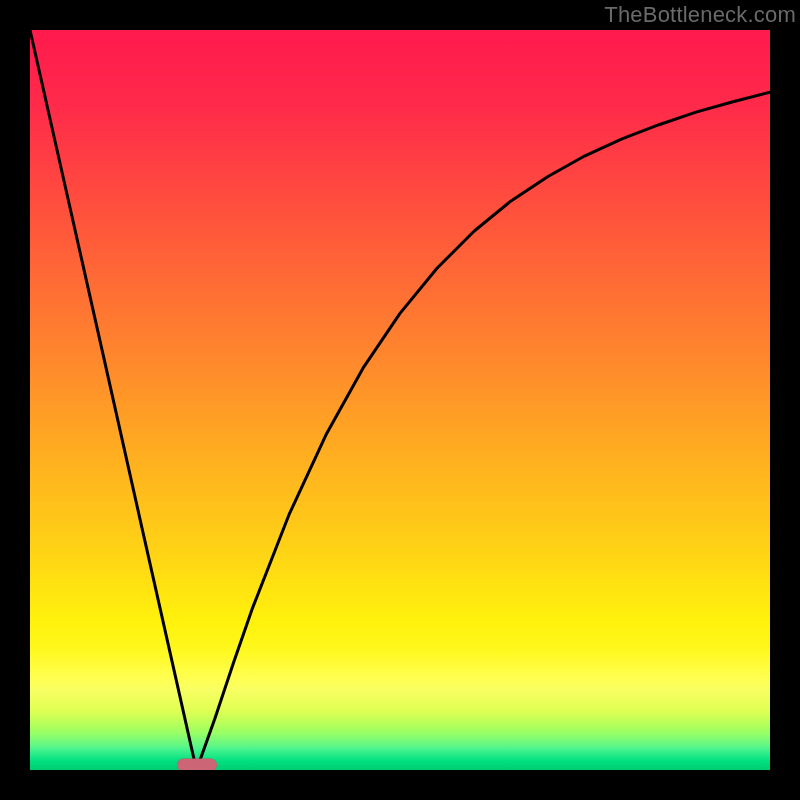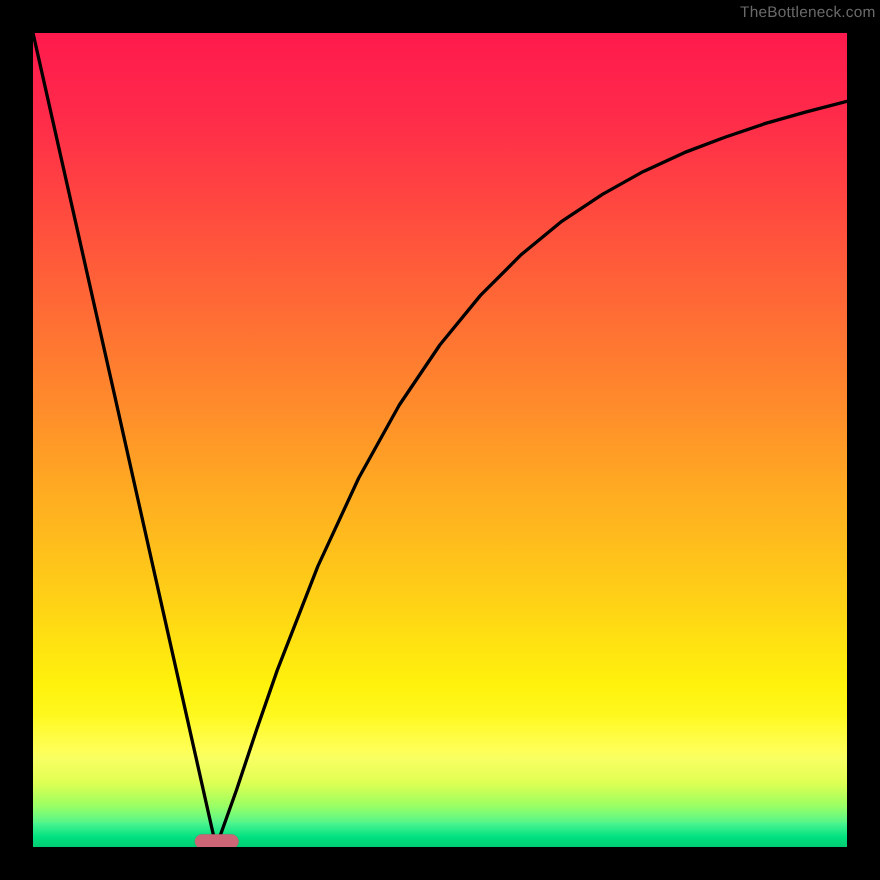--- a/index.html
+++ b/index.html
@@ -89,21 +89,21 @@
     width: 40px;
     height: 13px;
     border-radius: 7px;
     transform: translate(-50%, -50%);
     box-shadow: 0 0 1px rgba(0,0,0,0.2);
     pointer-events: none;
   }
   .watermark {
     position: absolute;
     color: #6a6a6a;
-    font-size: 14px;
+    font-size: 22px;
     font-weight: 500;
     letter-spacing: 0.2px;
     white-space: nowrap;
     user-select: none;
   }
 </style>
 </head>
 <body>
 
 <div class="frame">

